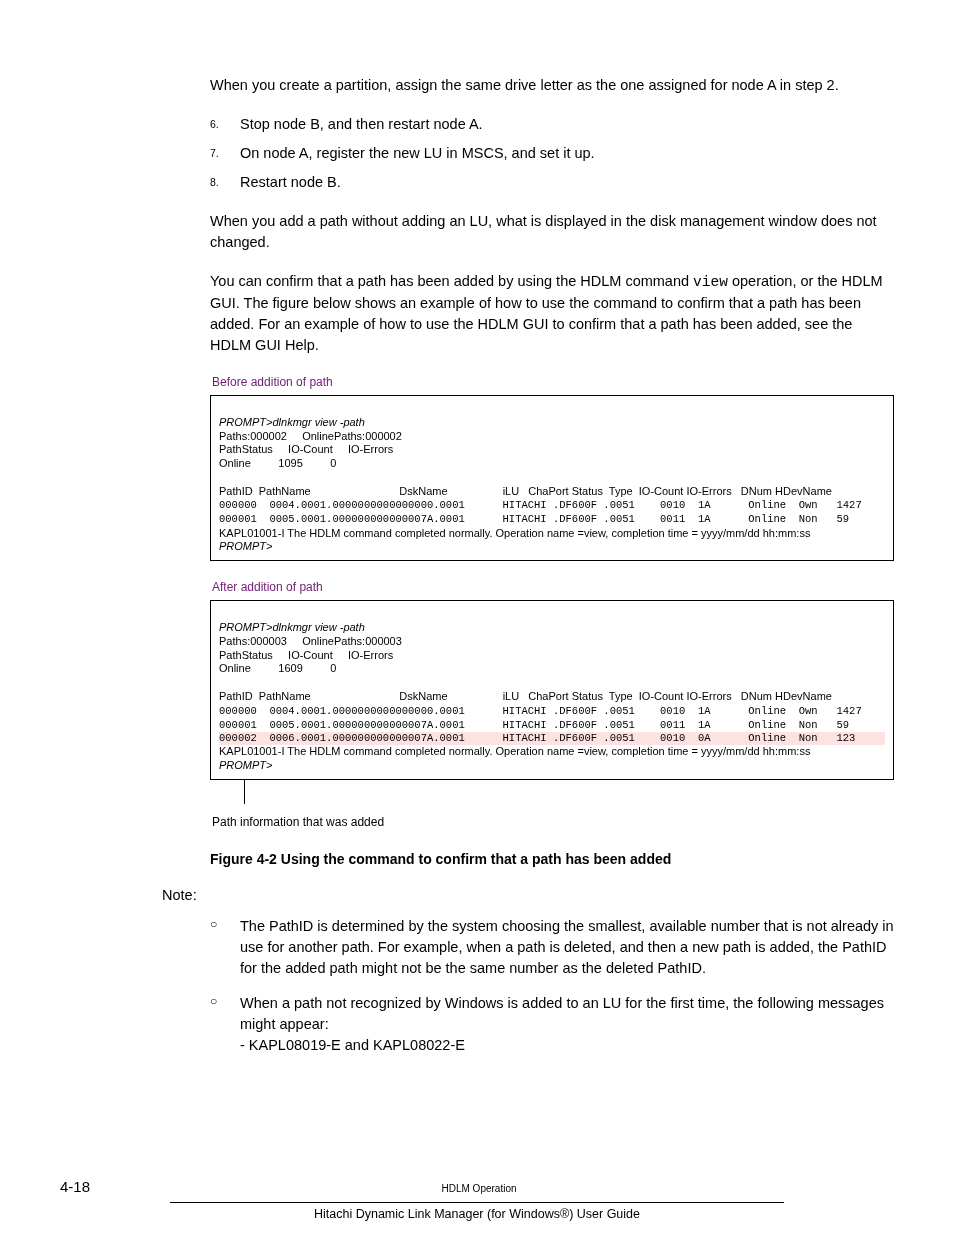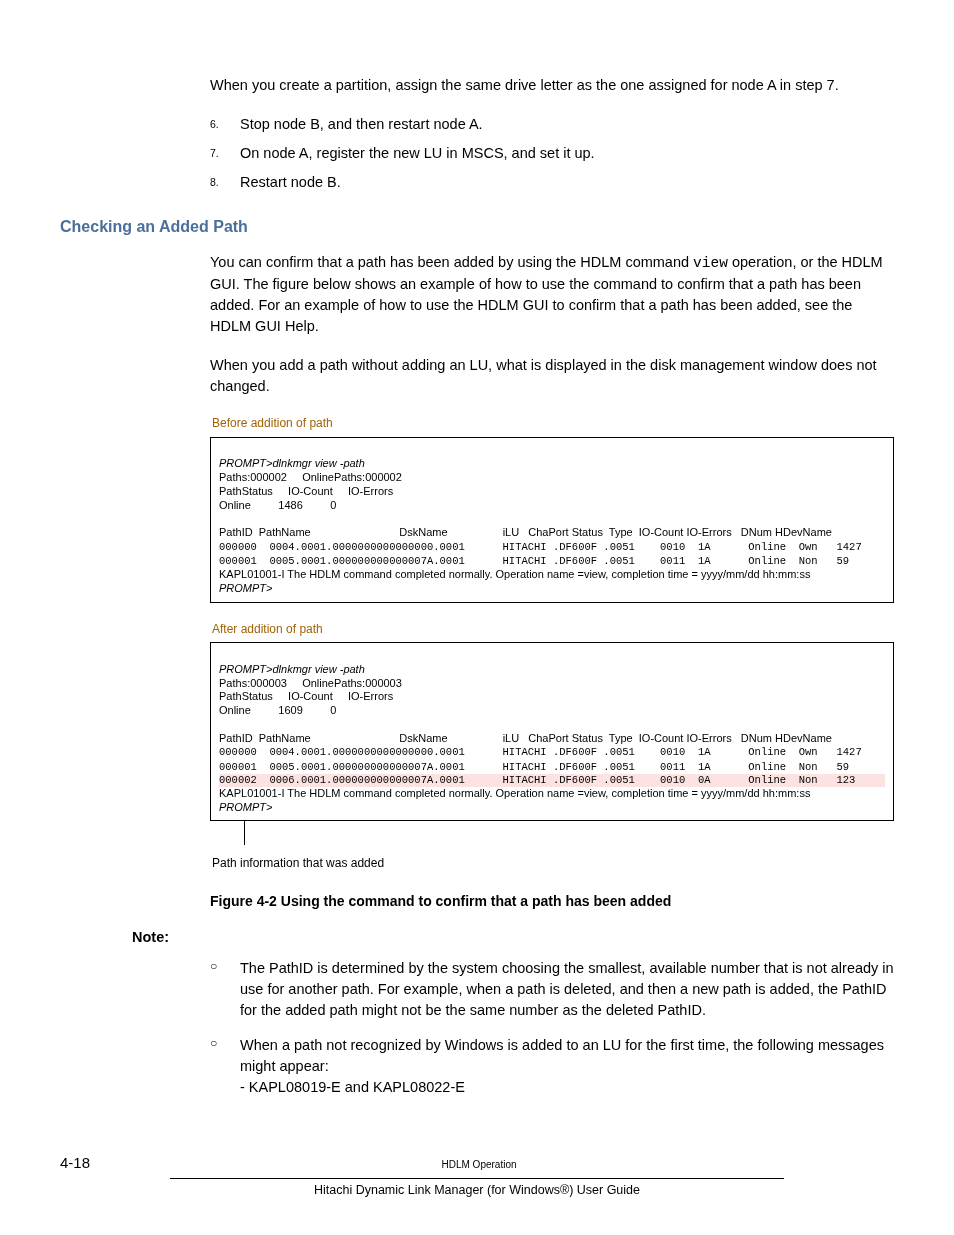--- a/index.html
+++ b/index.html
@@ -50,21 +50,21 @@
     font-size: 16px;
     margin: 22px 0 14px 0;
   }
   .mono { font-family: "Courier New", Courier, monospace; }
   .figure-block {
     margin: 14px 0 8px 0;
   }
   .fig-caption-small {
     font-family: Arial, Helvetica, sans-serif;
     font-size: 12px;
-    color: #a16207;
+    color: #701a75;
     margin: 0 0 4px 2px;
   }
   .terminal-box {
     border: 1px solid #000;
     padding: 6px 8px 6px 8px;
     font-family: Arial, Helvetica, sans-serif;
     font-size: 11px;
     color: #000;
     line-height: 1.25;
     white-space: pre;
@@ -80,43 +80,42 @@
     font-family: Arial, Helvetica, sans-serif;
     font-size: 12px;
     margin: 10px 0 0 2px;
   }
   .figure-caption {
     font-weight: bold;
     margin: 18px 0 16px 0;
     font-size: 14px;
   }
   .note-label {
-    margin-left: 72px;
+    margin-left: 102px;
     margin-bottom: 10px;
-    font-weight: bold;
   }
   ul.bullets {
     list-style: none;
     padding: 0;
     margin: 0 0 0 150px;
   }
   ul.bullets li {
     display: flex;
     margin-bottom: 14px;
   }
   .bullet-dot {
     width: 30px;
     flex: 0 0 30px;
     font-size: 12px;
     color: #000;
   }
   .bullet-text { flex: 1; }
   .footer {
     position: absolute;
-    left: 60px; right: 60px; bottom: 36px;
+    left: 60px; right: 60px; bottom: 12px;
     font-family: Arial, Helvetica, sans-serif;
   }
   .footer-top {
     display: flex;
     justify-content: space-between;
     align-items: baseline;
     font-size: 13px;
     padding: 0 0 2px 0;
   }
   .footer-pagenum { font-size: 15px; }
@@ -137,53 +136,52 @@
     background: #000;
     margin-left: 34px;
   }
   .term2-wrap { position: relative; }
 </style>
 </head>
 <body>
 <div class="page">
 
   <div class="body-col">
-    <p class="body-text">When you create a partition, assign the same drive letter as the one assigned for node A in step 7.</p>
+    <p class="body-text">When you create a partition, assign the same drive letter as the one assigned for node A in step 2.</p>
 
     <ol class="steps">
       <li>
         <span class="step-num">6</span>
         <span class="step-text">Stop node B, and then restart node A.</span>
       </li>
       <li>
         <span class="step-num">7</span>
         <span class="step-text">On node A, register the new LU in MSCS, and set it up.</span>
       </li>
       <li>
         <span class="step-num">8</span>
         <span class="step-text">Restart node B.</span>
       </li>
     </ol>
   </div>
 
-  <div class="heading">Checking an Added Path</div>
 
   <div class="body-col">
+    <p class="body-text">When you add a path without adding an LU, what is displayed in the disk management window does not changed.</p>
     <p class="body-text">
       <span>You can confirm that a path has been added by using the HDLM command </span><span class="mono">view</span><span> operation, or the HDLM GUI. The figure below shows an example of how to use the command to confirm that a path has been added. For an example of how to use the HDLM GUI to confirm that a path has been added, see the HDLM GUI Help.</span>
     </p>
-    <p class="body-text">When you add a path without adding an LU, what is displayed in the disk management window does not changed.</p>
 
     <div class="figure-block">
       <div class="fig-caption-small">Before addition of path</div>
       <div class="terminal-box">
 <span class="cmd">PROMPT&gt;dlnkmgr view -path</span>
 <span>Paths:000002     OnlinePaths:000002</span>
 <span>PathStatus     IO-Count     IO-Errors</span>
-<span>Online         1486         0</span>
+<span>Online         1095         0</span>
 
 <span>PathID  PathName                             DskName                  iLU   ChaPort Status  Type  IO-Count IO-Errors   DNum HDevName</span>
 <span class="mrow">000000  0004.0001.0000000000000000.0001      HITACHI .DF600F .0051    0010  1A      Online  Own   1427     0           0    F</span>
 <span class="mrow">000001  0005.0001.000000000000007A.0001      HITACHI .DF600F .0051    0011  1A      Online  Non   59       0           0    D</span>
 <span>KAPL01001-I The HDLM command completed normally. Operation name =view, completion time = yyyy/mm/dd hh:mm:ss</span>
 <span class="cmd">PROMPT&gt;</span></div>
 
       <div style="height:18px"></div>
       <div class="fig-caption-small">After addition of path</div>
       <div class="term2-wrap">

